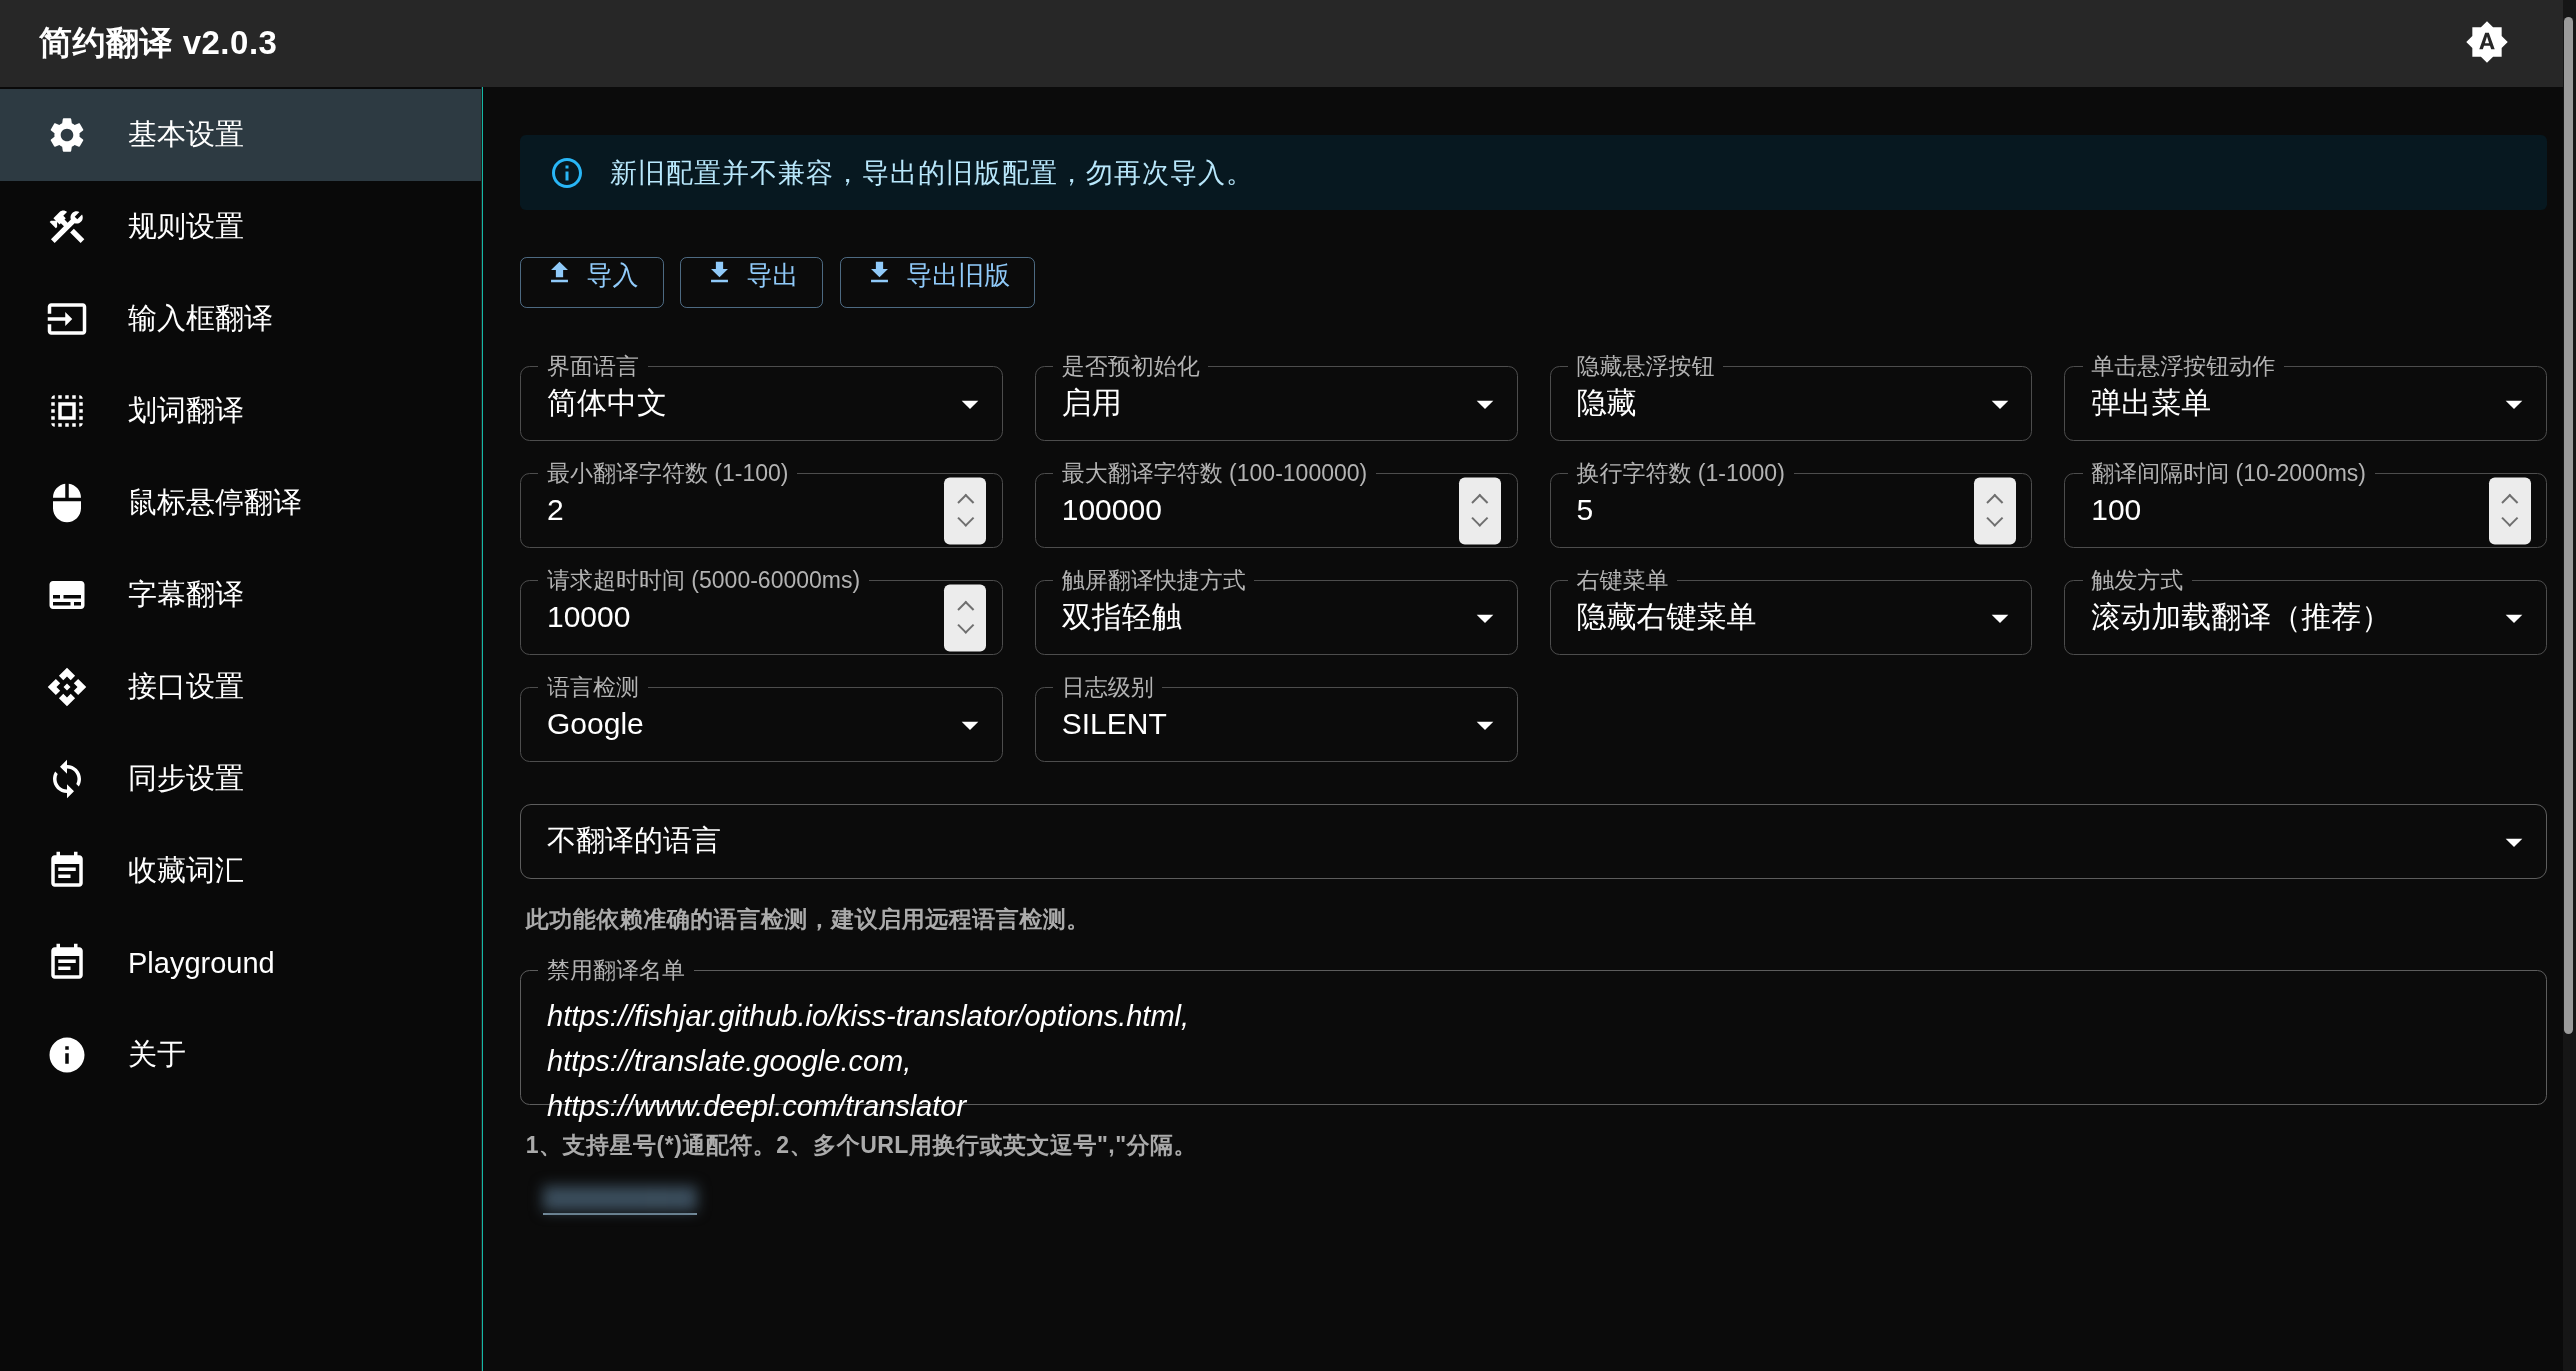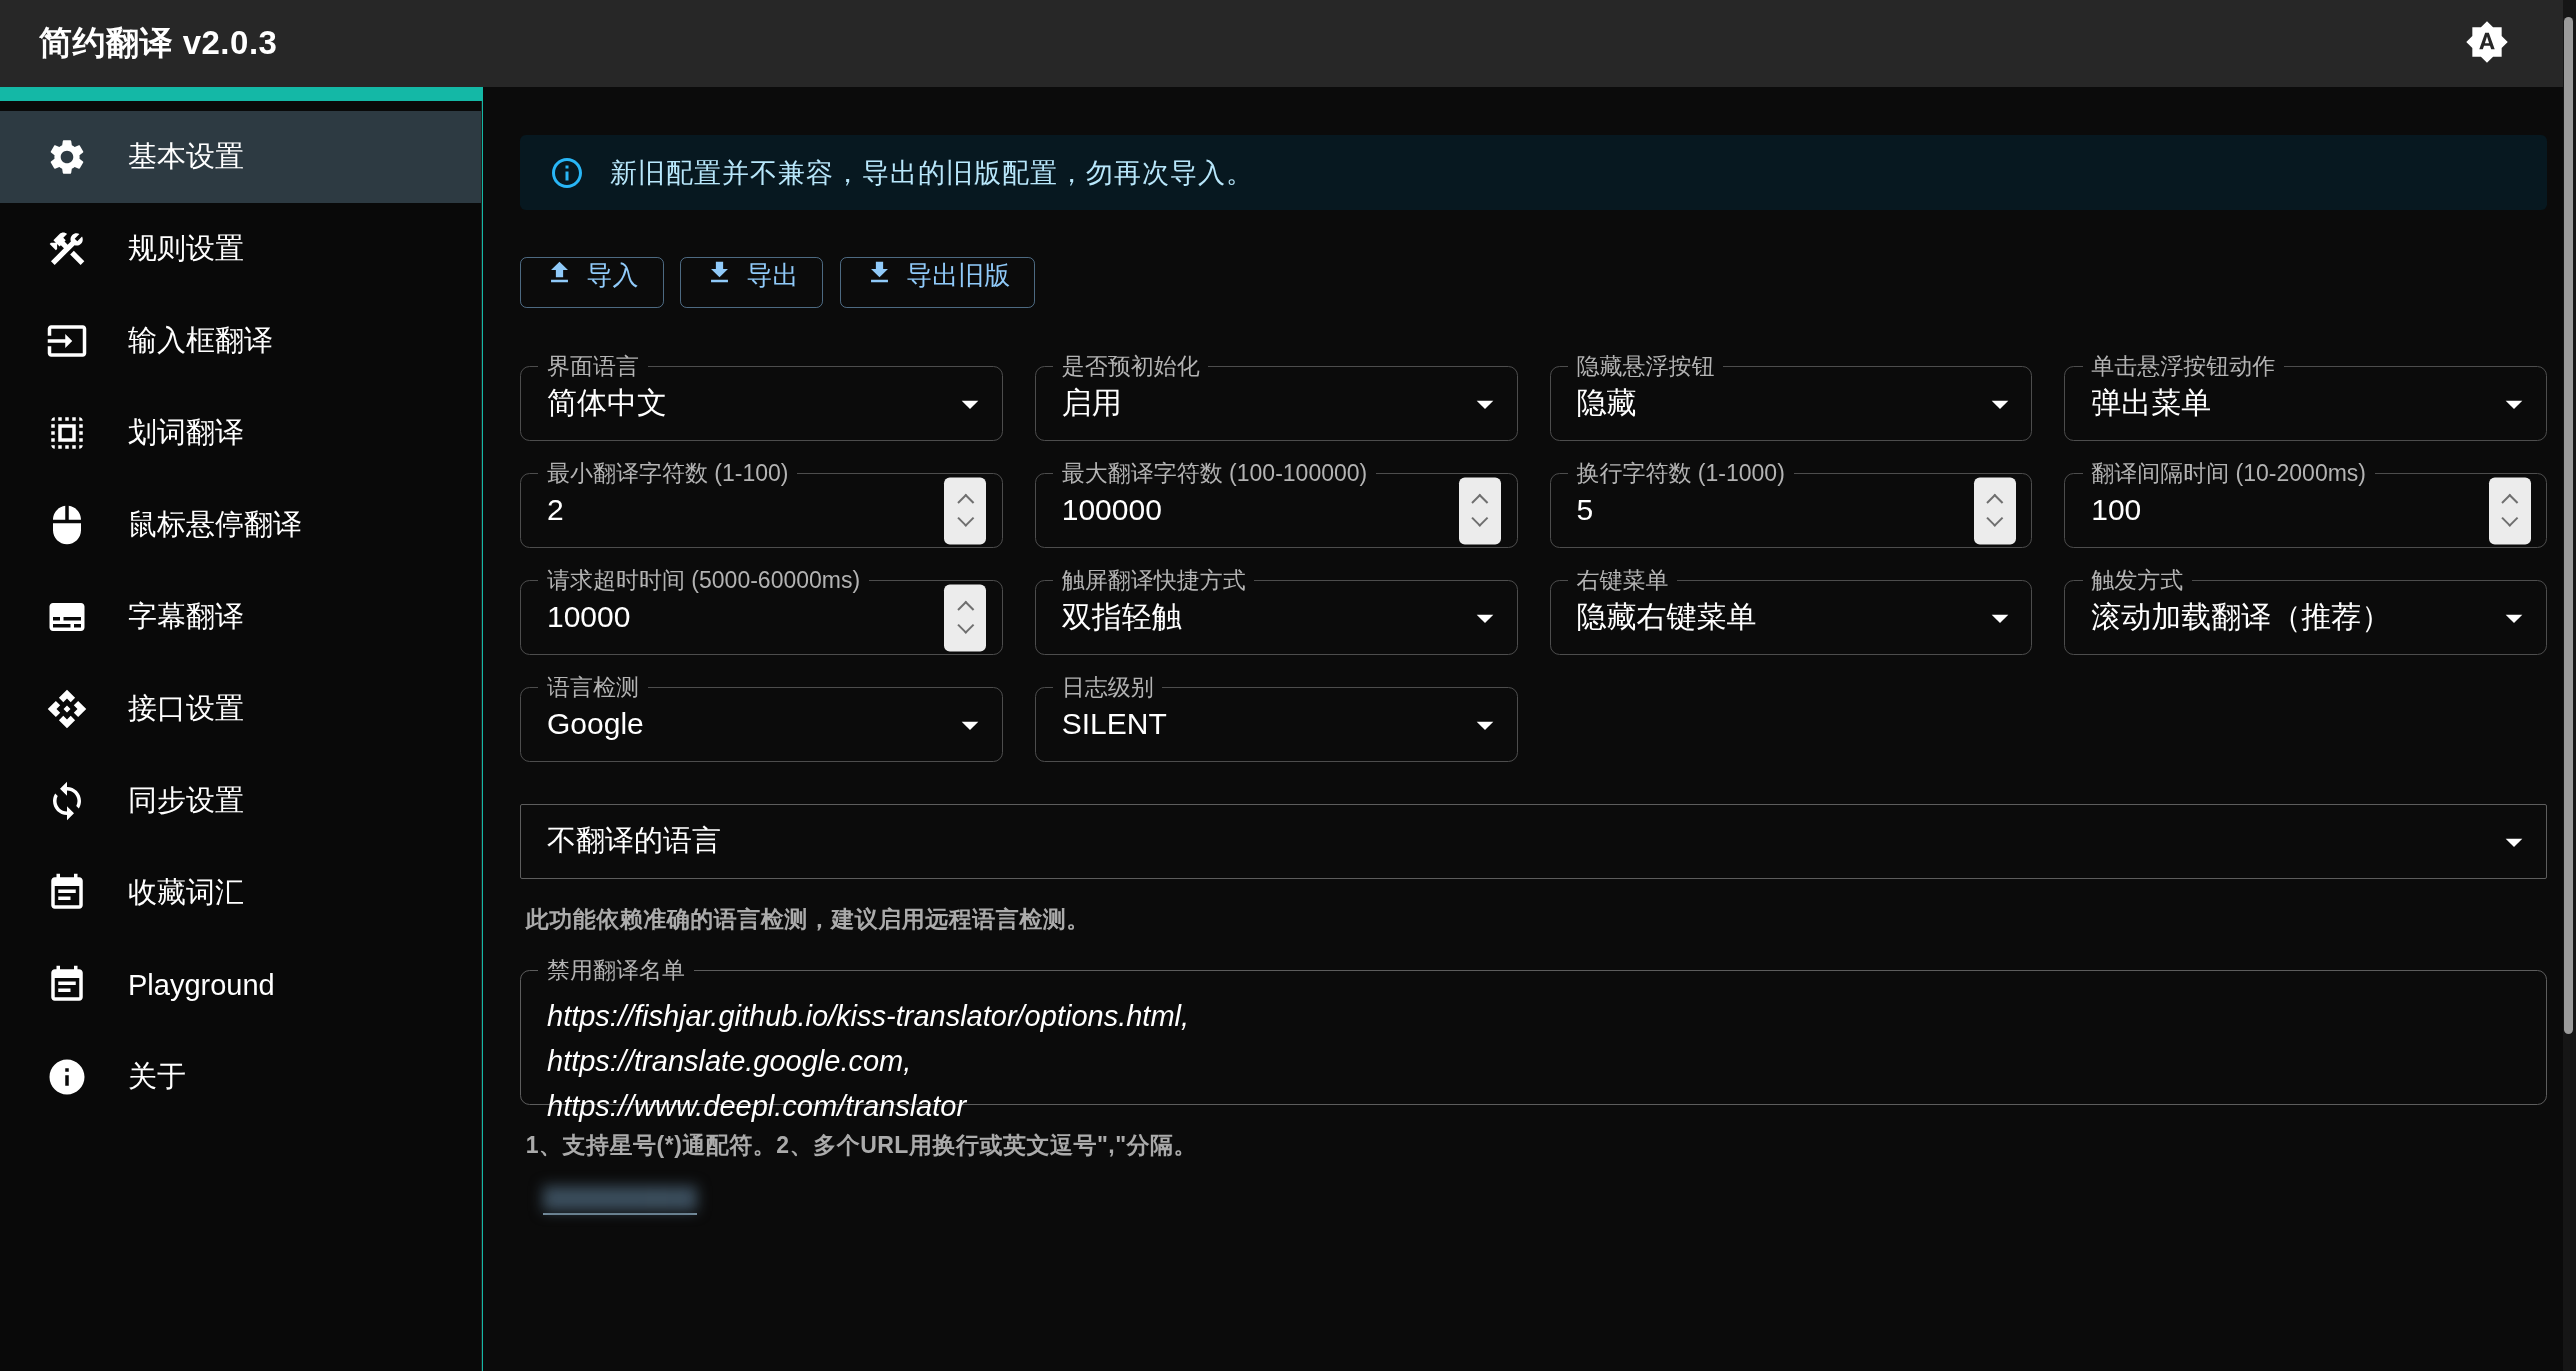--- a/index.html
+++ b/index.html
@@ -7,21 +7,21 @@
   .screen{position:relative;width:2576px;height:1372px;overflow:hidden;background:#14b8a6;}
 
   
   .appbar{position:absolute;top:0;left:0;right:0;height:87px;background:#272727;display:flex;align-items:center;z-index:5;}
   .appbar-title{margin-left:39px;font-size:33px;font-weight:700;color:#ffffff;letter-spacing:0.5px;}
   .appbar-spacer{flex:1;}
   .theme-btn{margin-right:64px;width:50px;height:50px;background:none;border:none;padding:0;cursor:pointer;display:flex;align-items:center;justify-content:center;}
   .theme-btn svg{width:44px;height:44px;fill:#ffffff;}
 
   
-  .sidebar{position:absolute;top:101px;left:0;width:482px;bottom:0;background:#090909;border-right:1px solid #212121;padding-top:10px;box-sizing:border-box;}
+  .sidebar{position:absolute;top:79px;left:0;width:482px;bottom:0;background:#090909;border-right:1px solid #212121;padding-top:10px;box-sizing:border-box;}
   .nav-item{height:92px;display:flex;align-items:center;cursor:pointer;}
   .nav-item.active{background:#2d3a42;}
   .nav-icon{margin-left:46px;width:42px;height:42px;flex:none;}
   .nav-icon svg{width:42px;height:42px;fill:#ffffff;}
   .nav-label{margin-left:40px;font-size:29px;color:#ffffff;white-space:nowrap;}
 
   
   .main{position:absolute;top:87px;left:483px;right:0;bottom:0;background:#0b0b0b;padding:48px 29px 0 37px;box-sizing:border-box;overflow:hidden;}
 
   .alert{height:75px;background:#071820;border-radius:5.8px;display:flex;align-items:center;text-align:right;}
@@ -38,21 +38,21 @@
   .field{position:relative;height:75px;border:1px solid #4d4d4d;border-radius:9.6px;box-sizing:border-box;cursor:pointer;}
   .flabel{position:absolute;top:-14.5px;left:17.3px;padding:0 8.7px;background:#0b0b0b;font-size:23px;color:#b3b3b3;line-height:27px;white-space:nowrap;}
   .fvalue{position:absolute;left:26px;top:0;line-height:71px;font-size:30px;color:#ffffff;white-space:nowrap;}
   .arrow{position:absolute;right:11.6px;top:50%;transform:translateY(-50%);width:40px;height:40px;}
   .arrow svg{width:40px;height:40px;fill:#ffffff;}
   .spinner{position:absolute;right:15.4px;top:50%;transform:translateY(-50%);width:42px;height:67px;background:#ececec;border-radius:5.8px;display:flex;flex-direction:column;align-items:center;justify-content:center;gap:10.6px;cursor:pointer;}
   .chev{width:11.6px;height:11.6px;border-left:2.9px solid #6f6f6f;border-top:2.9px solid #6f6f6f;box-sizing:border-box;}
   .chev.up{transform:rotate(45deg) translate(1.9px,1.9px);}
   .chev.down{transform:rotate(225deg) translate(1.9px,1.9px);}
 
-  .wide-field{position:relative;height:75px;border:1px solid #5d5d5d;border-radius:2px;box-sizing:border-box;cursor:pointer;}
+  .wide-field{position:relative;height:75px;border:1px solid #5d5d5d;border-radius:11px;box-sizing:border-box;cursor:pointer;}
   .wide-field .fvalue{font-size:29px;}
   .mt-skip{margin-top:42px;}
   .helper{margin:25px 3.9px 0 5.8px;font-size:23px;color:#ababab;letter-spacing:0.5px;font-weight:bold;}
 
   .textarea-field{position:relative;margin-top:35px;height:135px;border:1px solid #5d5d5d;border-radius:9.6px;box-sizing:border-box;padding:23px 26px 0;cursor:text;}
   .textarea-content{white-space:pre-line;font-size:29px;line-height:45px;color:#ffffff;font-style:italic;}
 
   .cache-field{margin-top:43px;height:73px;}
 
   .blur-link{display:inline-block;margin:25px 0 0 23px;border-bottom:2.9px solid #7f98a8;padding-bottom:1.9px;cursor:pointer;text-decoration:none;}

